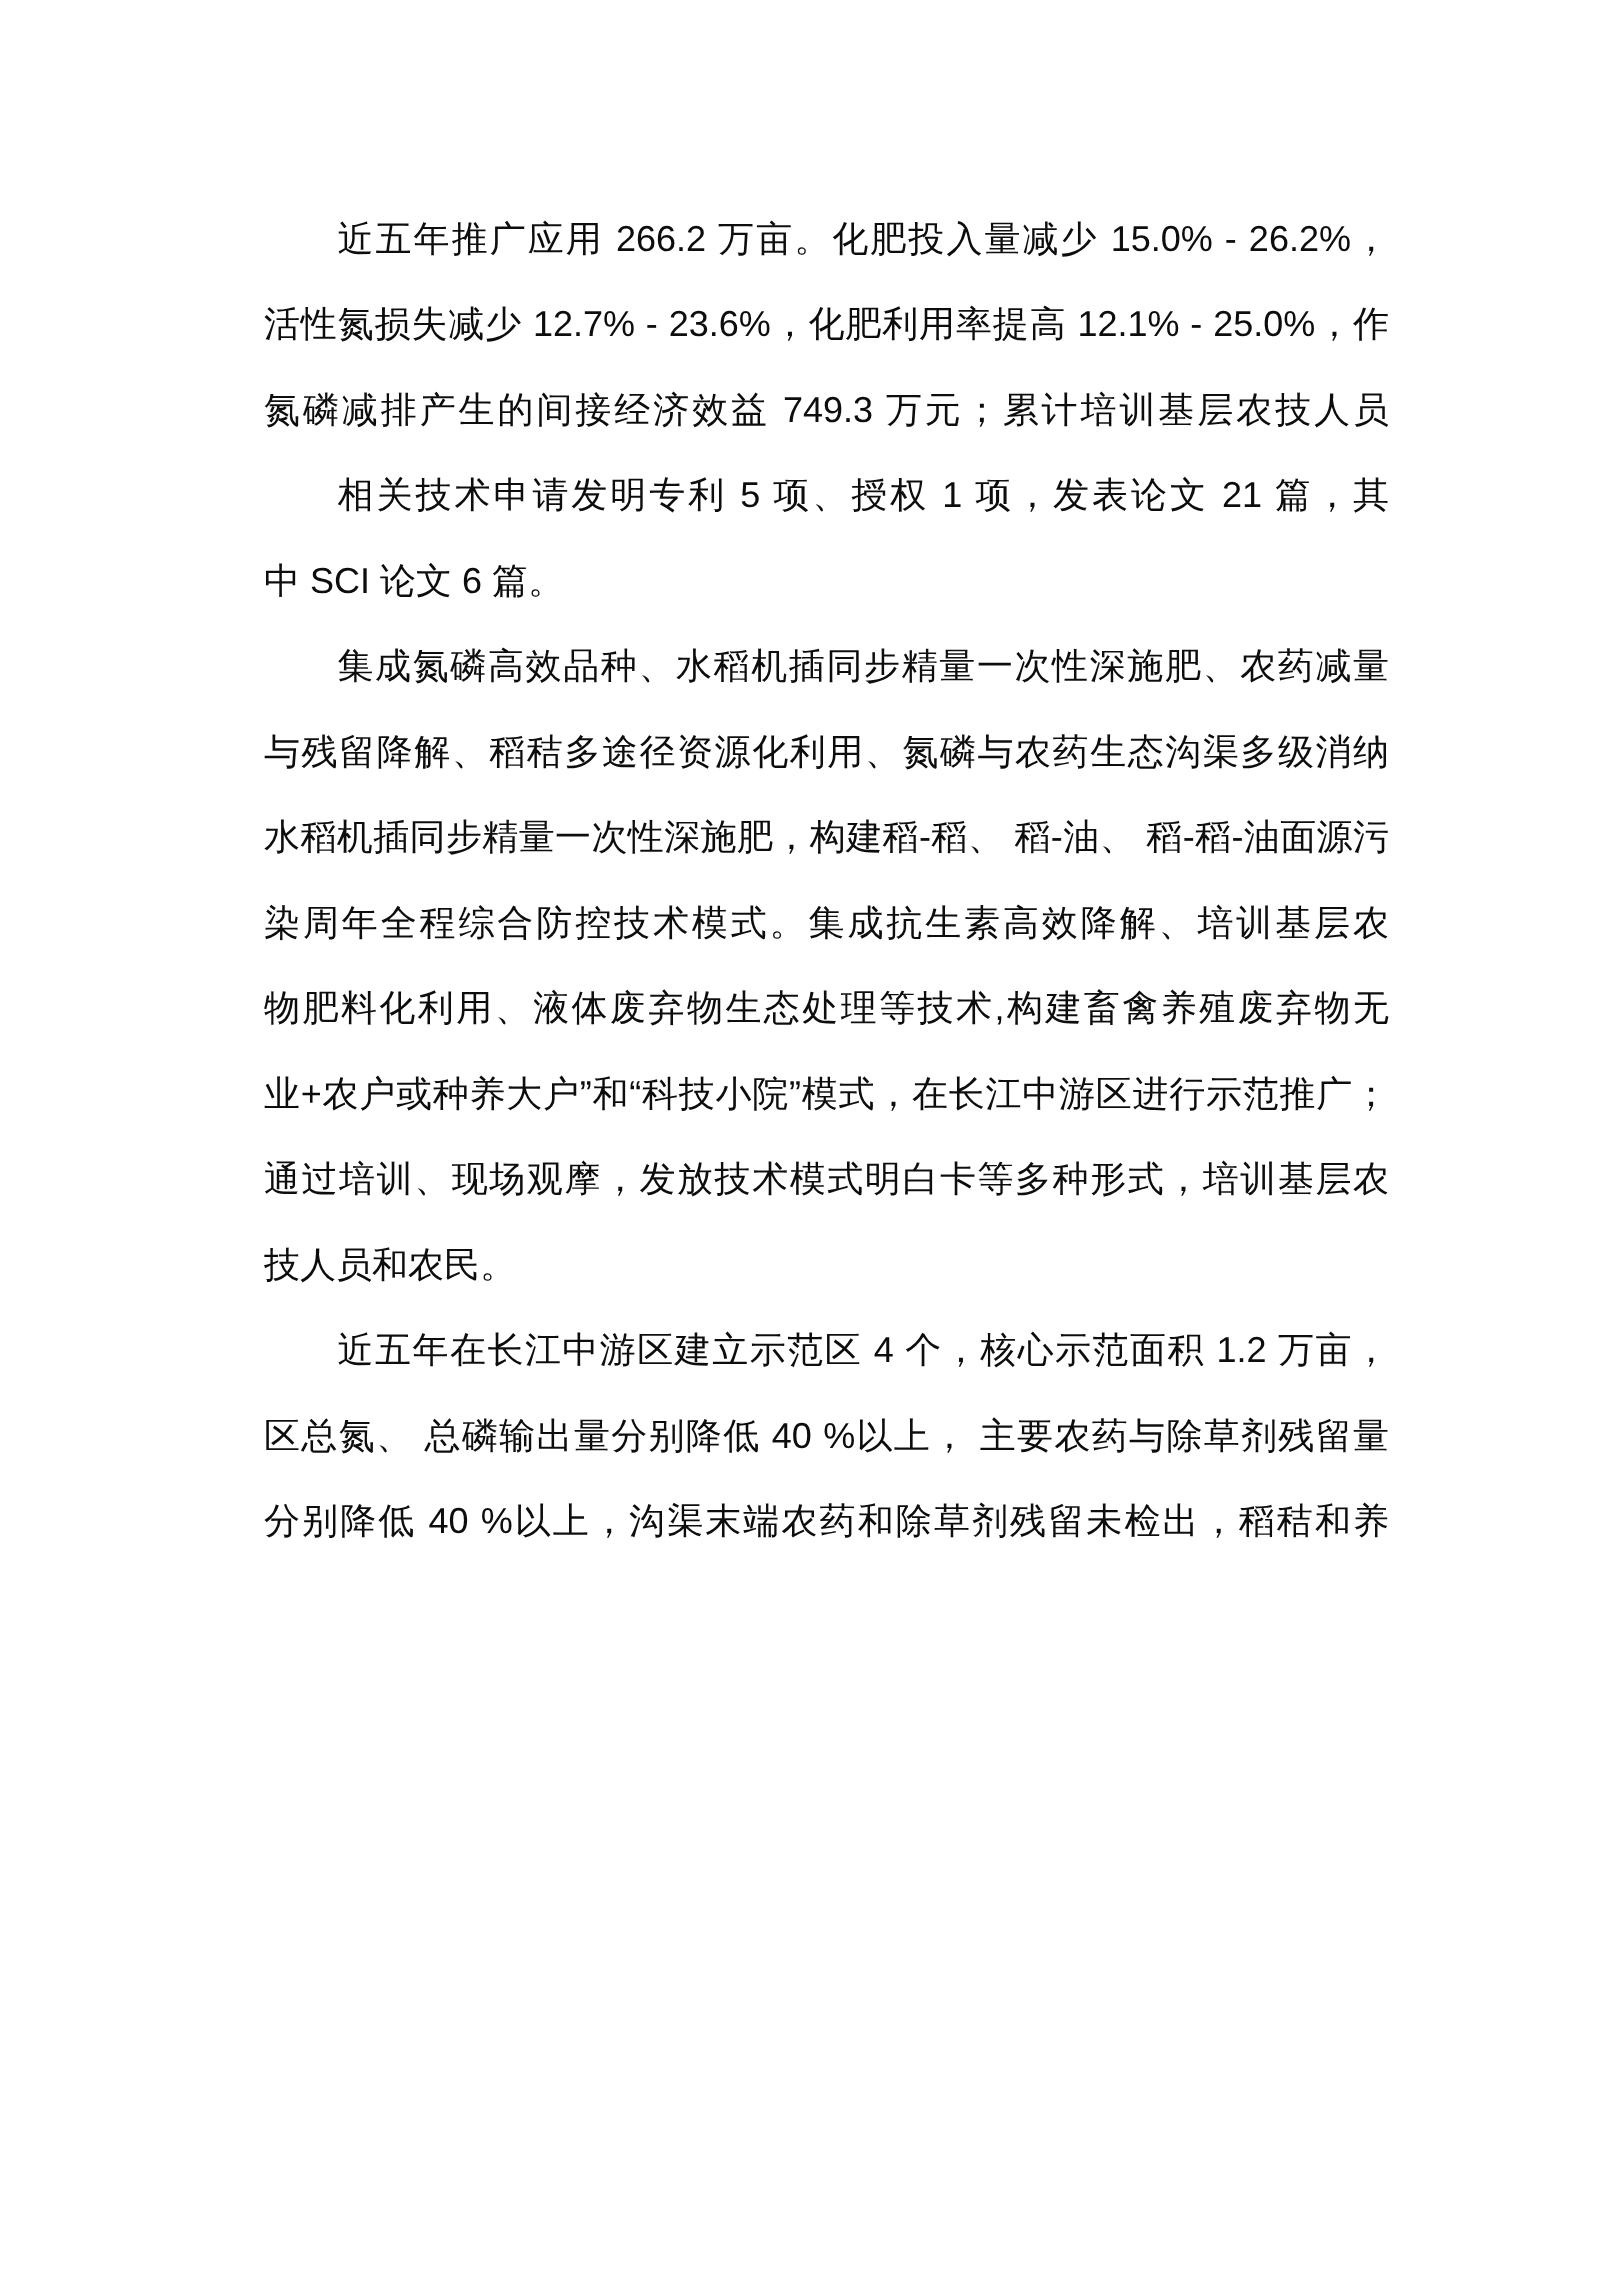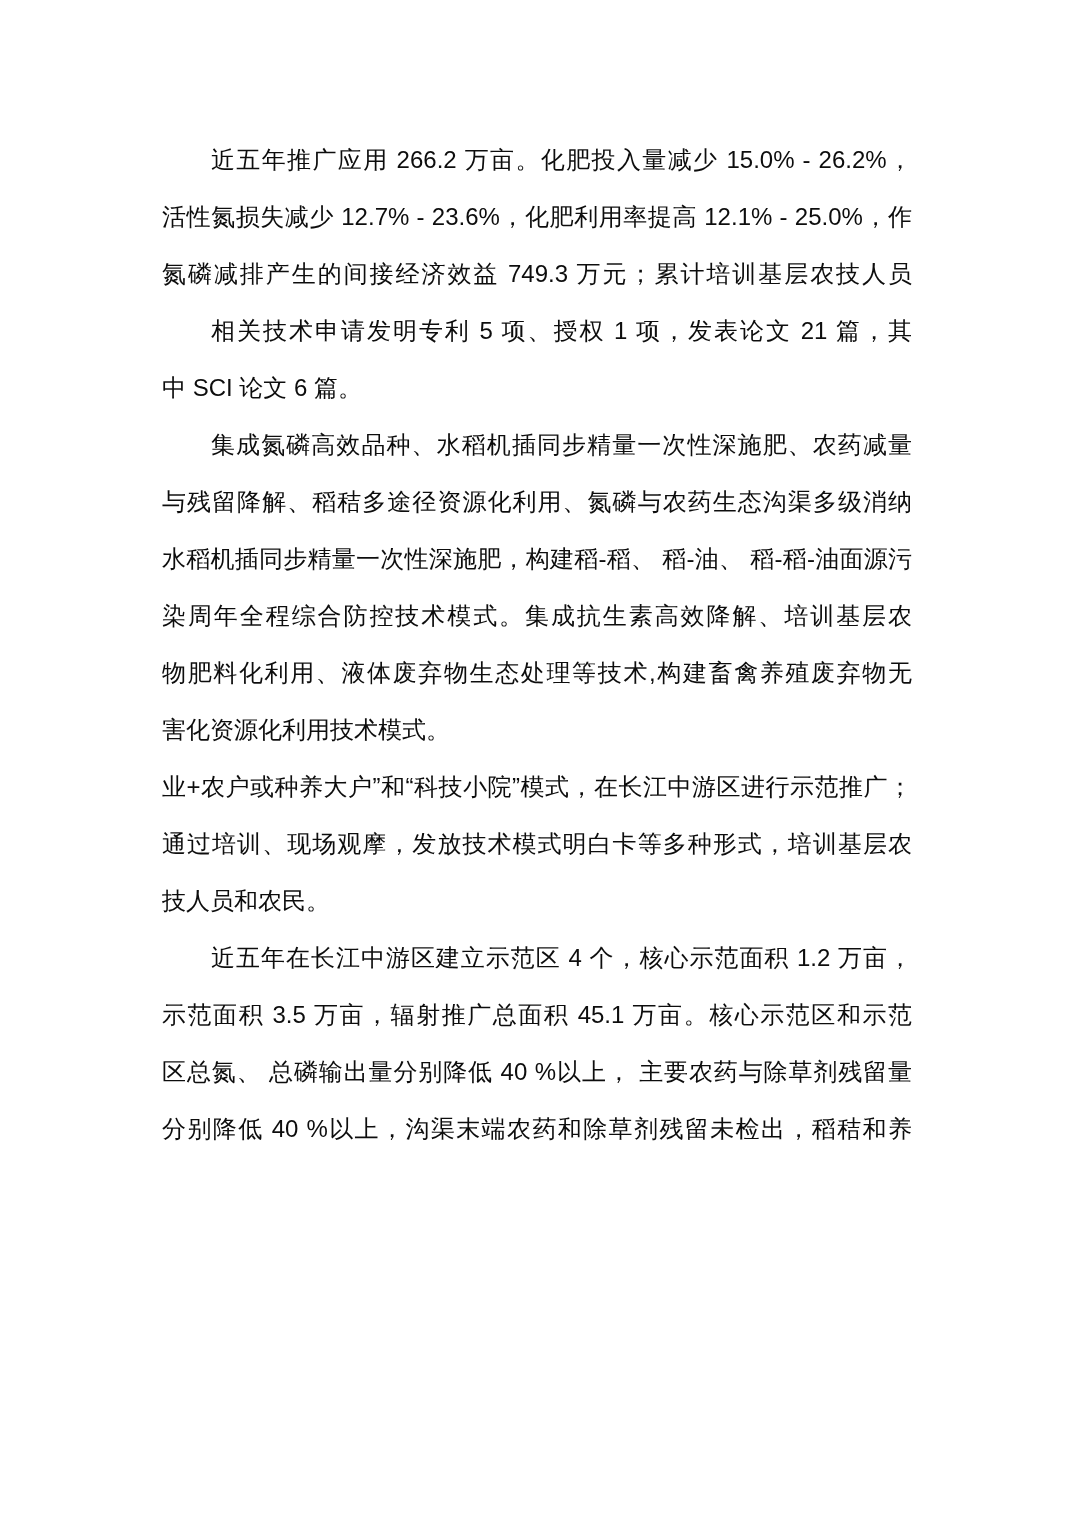--- a/index.html
+++ b/index.html
@@ -12,21 +12,21 @@
     width: 1074px;
     height: 1520px;
     margin: 0 auto;
     background: #ffffff;
     color: #000000;
     overflow: hidden;
   }
   .doc-body {
     position: absolute;
     top: 131px;
-    left: 162px;
+    left: 176px;
     width: 750px;
   }
   .para { margin: 0; }
   .line {
     height: 57px;
     line-height: 57px;
     font-size: 24px;
     color: #0d0d0d;
     text-align: justify;
     text-align-last: justify;
@@ -66,27 +66,25 @@
       <div class="para">
         <div class="line first">相关技术申请发明专利 5 项、授权 1 项，发表论文 21 篇，其</div>
         <div class="line last">中 SCI 论文 6 篇。</div>
       </div>
       <div class="para">
         <div class="line first">集成氮磷高效品种、水稻机插同步精量一次性深施肥、农药减量</div>
         <div class="line">与残留降解、稻秸多途径资源化利用、氮磷与农药生态沟渠多级消纳</div>
         <div class="line">水稻机插同步精量一次性深施肥，构建稻-稻、 稻-油、 稻-稻-油面源污</div>
         <div class="line">染周年全程综合防控技术模式。集成抗生素高效降解、培训基层农</div>
         <div class="line">物肥料化利用、液体废弃物生态处理等技术,构建畜禽养殖废弃物无</div>
-        <div class="line last">害化资源化利用技术模式。</div>
       </div>
       <div class="para">
         <div class="line">业+农户或种养大户”和“科技小院”模式，在长江中游区进行示范推广；</div>
         <div class="line">通过培训、现场观摩，发放技术模式明白卡等多种形式，培训基层农</div>
         <div class="line last">技人员和农民。</div>
       </div>
       <div class="para">
         <div class="line first">近五年在长江中游区建立示范区 4 个，核心示范面积 1.2 万亩，</div>
-        <div class="line">示范面积 3.5 万亩，辐射推广总面积 45.1 万亩。核心示范区和示范</div>
         <div class="line">区总氮、 总磷输出量分别降低 40 %以上， 主要农药与除草剂残留量</div>
         <div class="line">分别降低 40 %以上，沟渠末端农药和除草剂残留未检出，稻秸和养</div>
       </div>
     </div>
 </div>
 
 </body></html>

